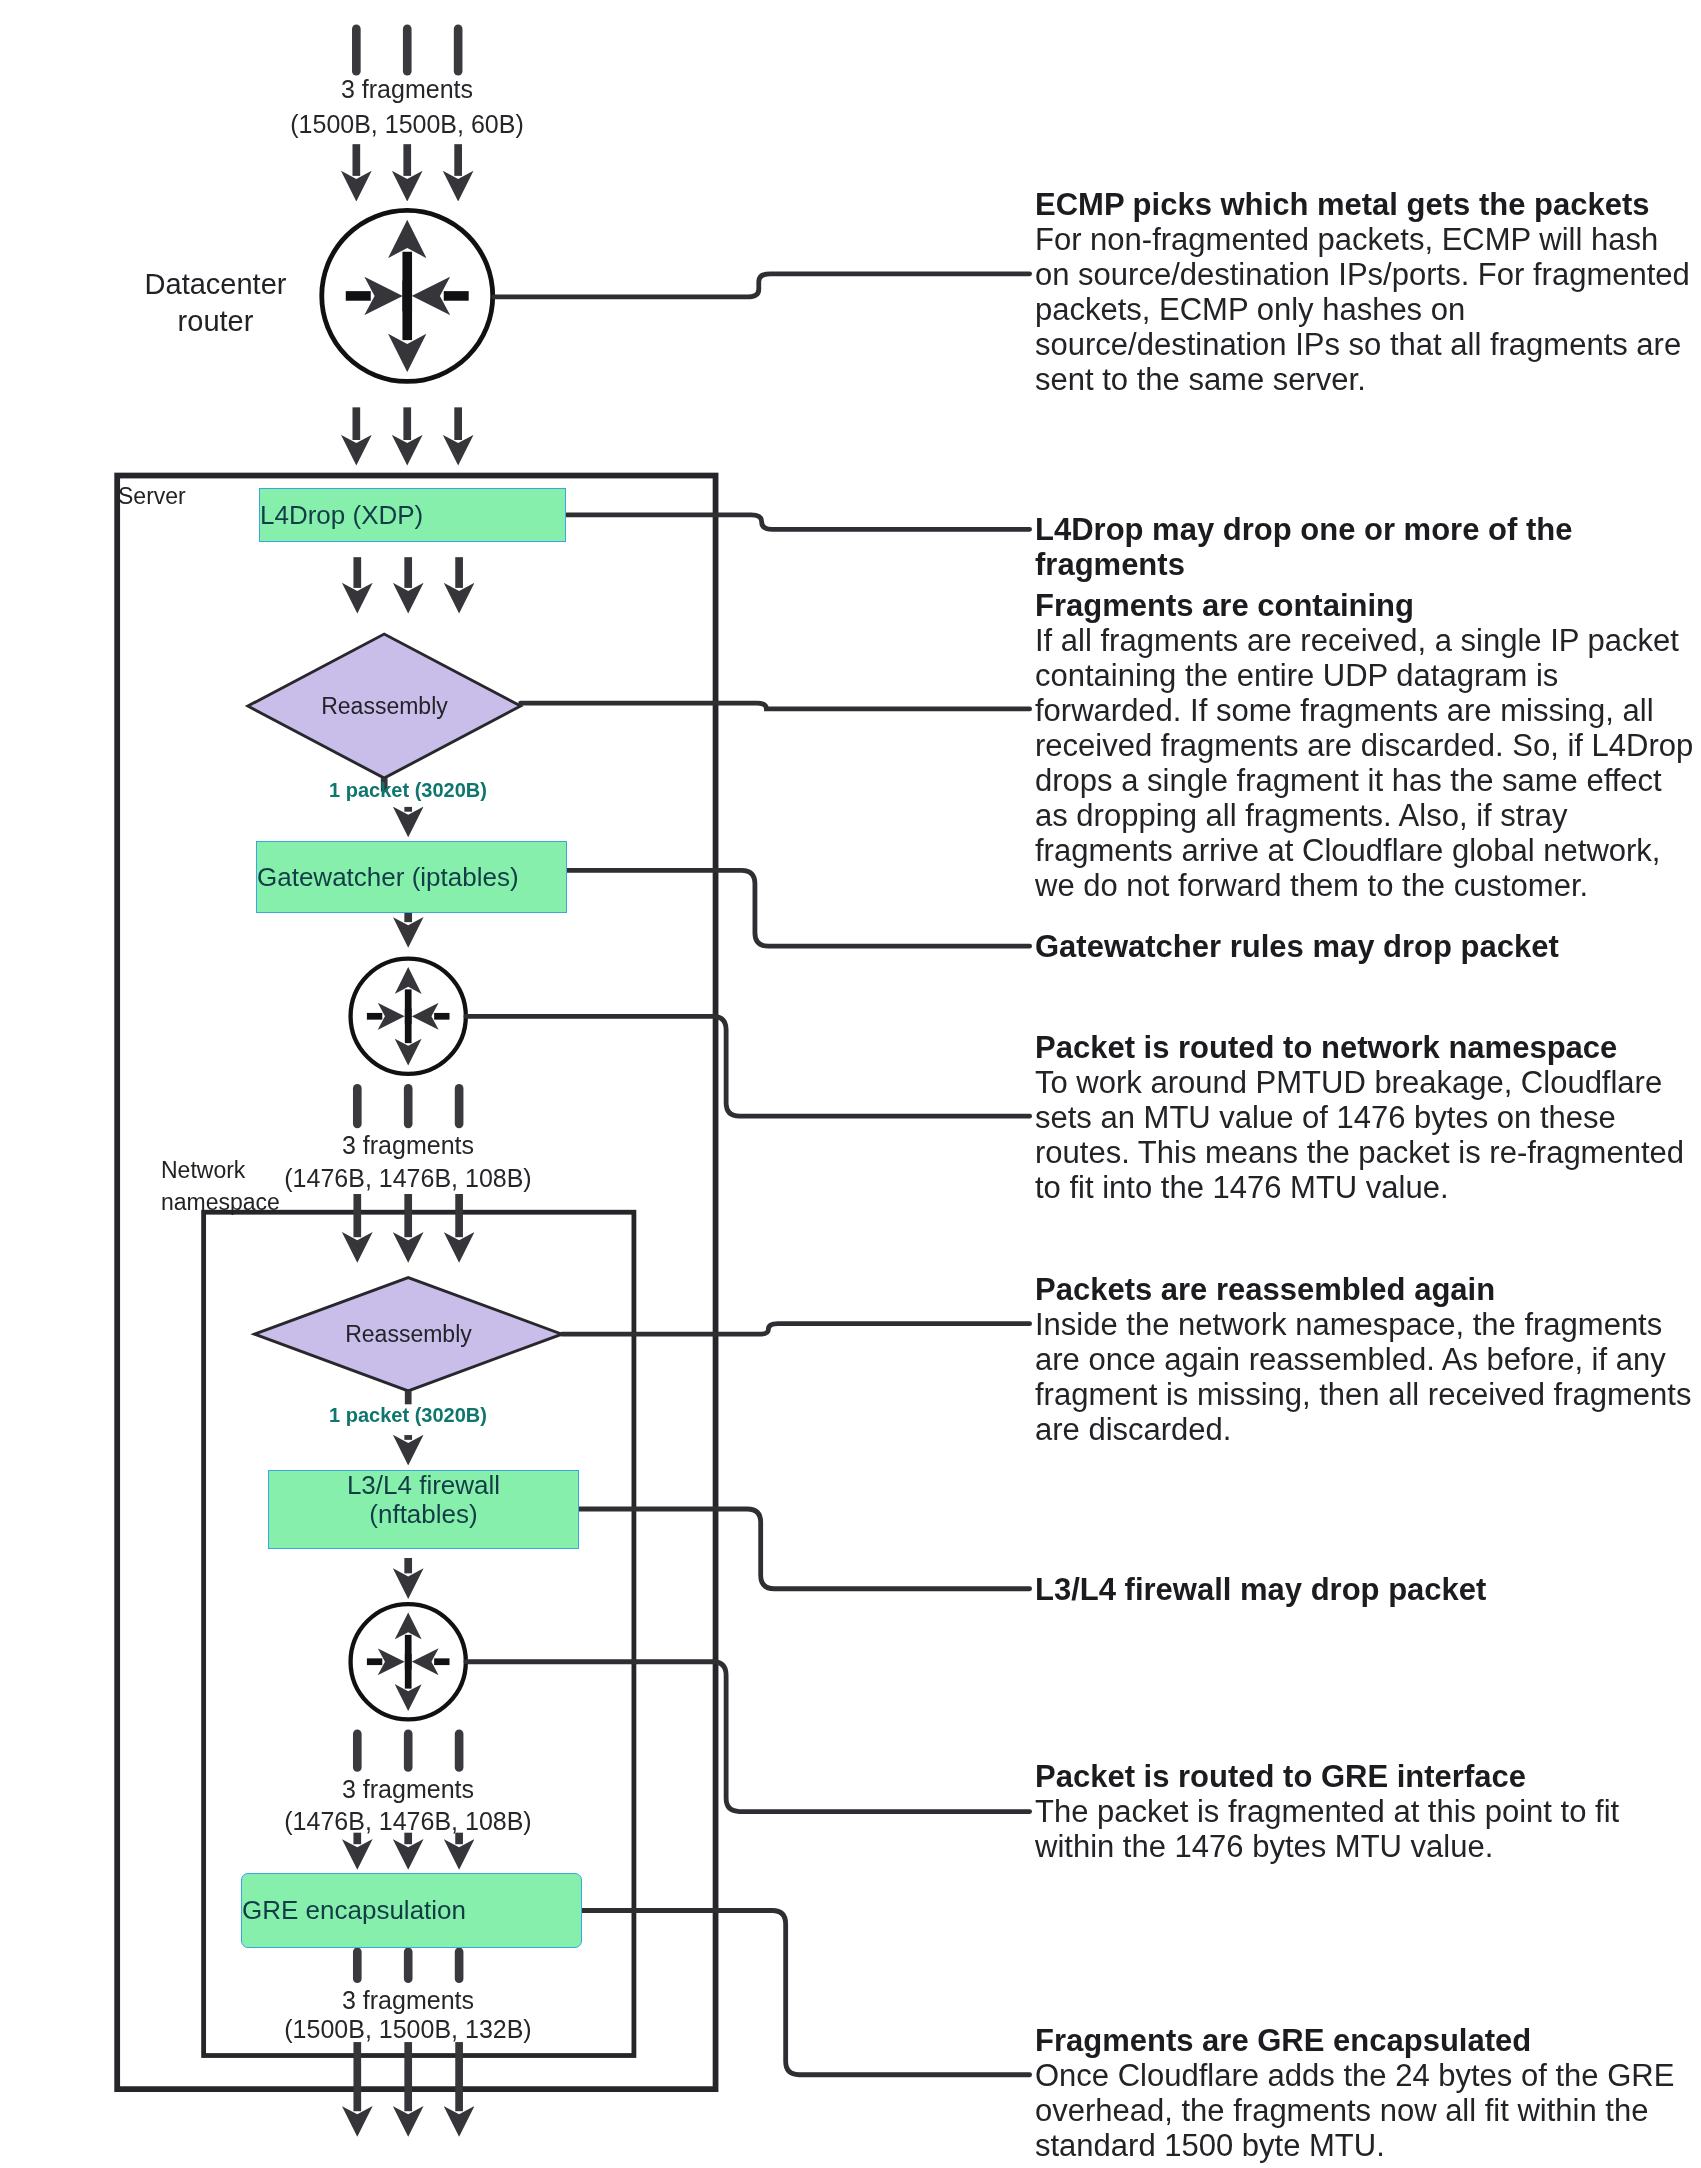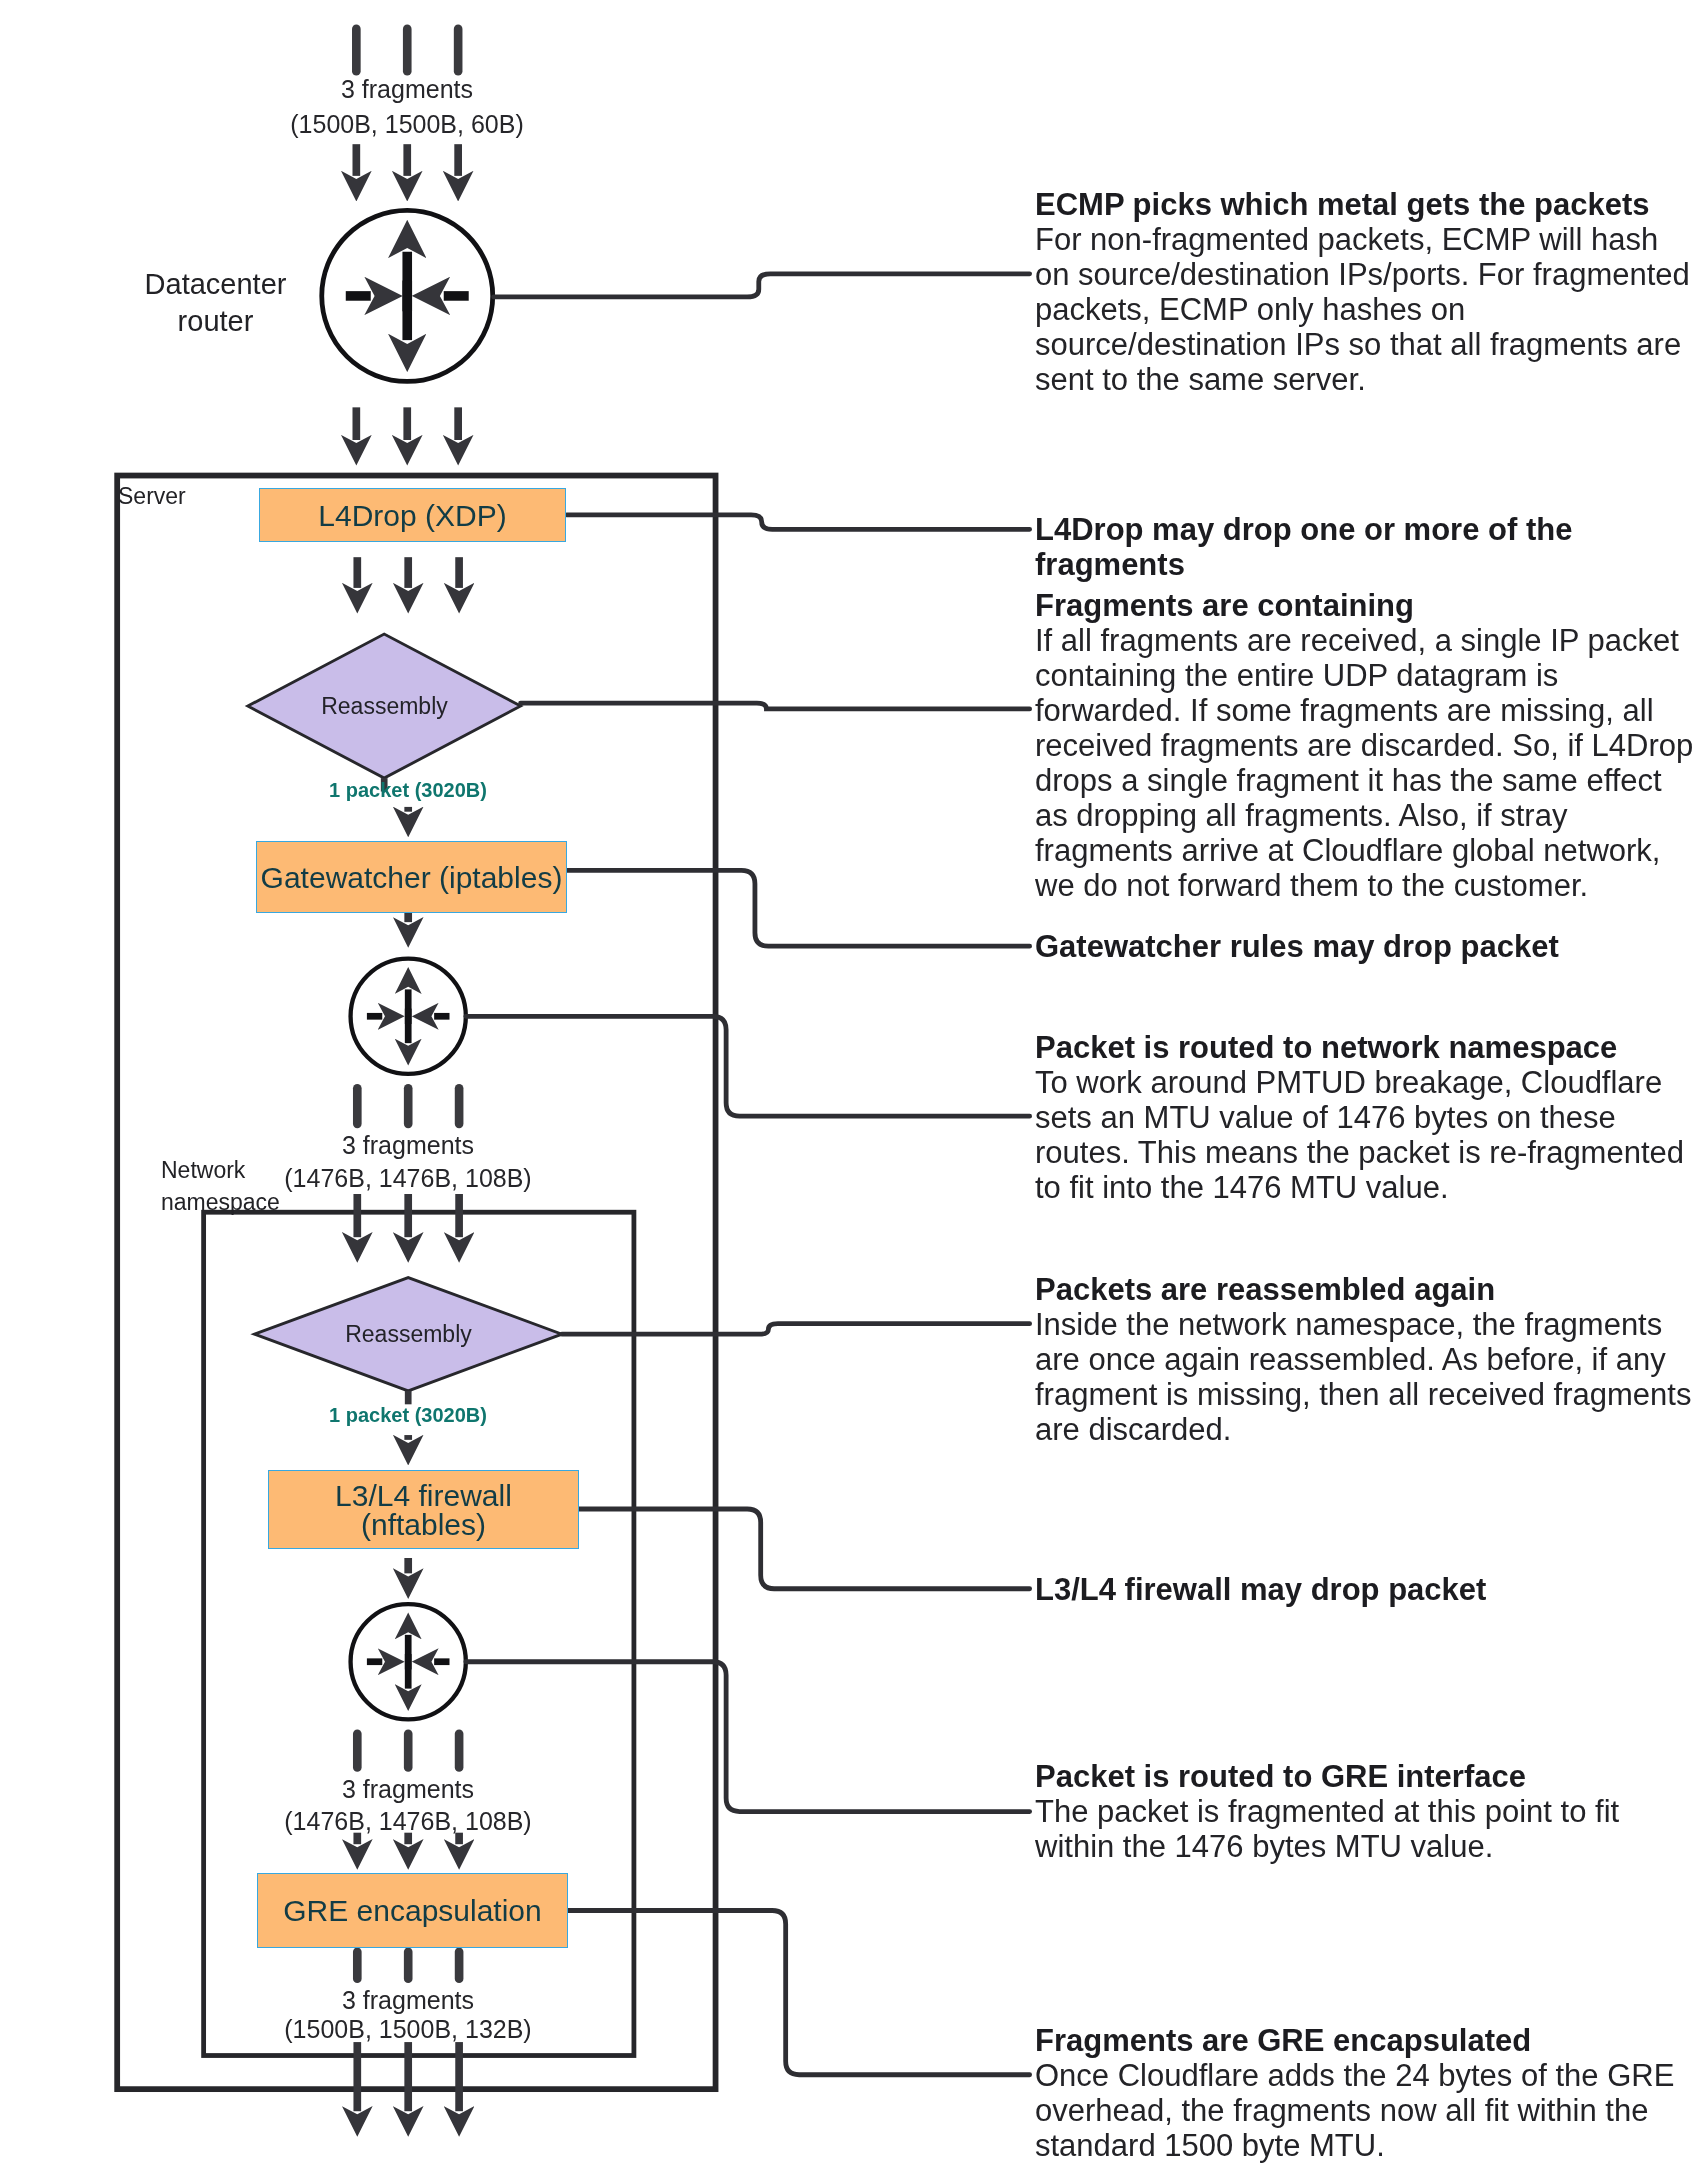--- a/index.html
+++ b/index.html
@@ -2,22 +2,22 @@
 <html><head>
 <meta charset="utf-8">
 <style>
   html,body{margin:0;padding:0;background:#ffffff;}
   #canvas{position:relative;width:1701px;height:2168px;background:#ffffff;
           font-family:"Liberation Sans", sans-serif;color:#1e1e1e;overflow:hidden;}
   #diagram-svg{position:absolute;left:0;top:0;z-index:1;}
   .lbl{position:absolute;z-index:3;}
   .ctr{text-align:center;}
   .frag{width:346px;font-size:25px;line-height:35px;color:#26262a;}
-  .node{position:absolute;z-index:3;display:flex;align-items:center;justify-content:center;
-        background:#fdba74;border:1.9px solid #38a8e0;color:#123c46;font-size:30px;
+  .node{position:absolute;z-index:3;display:flex;align-items:center;
+        background:#86efac;border:1.9px solid #38a8e0;color:#123c46;font-size:26px;
         line-height:29px;text-align:center;box-sizing:border-box;}
   .diamond-label{position:absolute;z-index:3;display:flex;align-items:center;justify-content:center;
         font-size:23px;color:#232329;}
   .packet{font-size:20px;color:#0f766e;width:346px;font-weight:bold;}
   .sideline{font-size:23px;color:#222226;line-height:33px;}
   .bigside{font-size:29px;color:#222226;line-height:37px;width:183px;}
   .ann{position:absolute;left:1035px;width:663px;z-index:3;font-size:31px;line-height:35px;color:#232327;}
   .ann-h{font-weight:bold;color:#1c1c20;}
 </style>
 </head>
@@ -182,21 +182,21 @@
 <div class="lbl packet ctr" style="left:235px;top:1404px;">1 packet (3020B)</div>
 
 <div class="node" style="left:268px;top:1470px;width:311px;height:79px;flex-direction:column;">
   <span>L3/L4 firewall</span>
   <span>(nftables)</span>
 </div>
 
 <div class="lbl frag ctr" style="left:235px;top:1772px;">3 fragments</div>
 <div class="lbl frag ctr" style="left:235px;top:1804px;">(1476B, 1476B, 108B)</div>
 
-<div class="node" style="left:257px;top:1873px;width:311px;height:75px;">
+<div class="node" style="left:241px;top:1873px;width:341px;height:75px;border-radius:7px;">
   <span>GRE encapsulation</span>
 </div>
 
 <div class="lbl frag ctr" style="left:235px;top:1983px;">3 fragments</div>
 <div class="lbl frag ctr" style="left:235px;top:2012px;">(1500B, 1500B, 132B)</div>
 
 <div class="ann" style="top:187px;">
   <div class="ann-h">ECMP picks which metal gets the packets</div>
   <div class="ann-b">For non-fragmented packets, ECMP will hash on source/destination IPs/ports. For fragmented packets, ECMP only hashes on source/destination IPs so that all fragments are sent to the same server.</div>
 </div>

